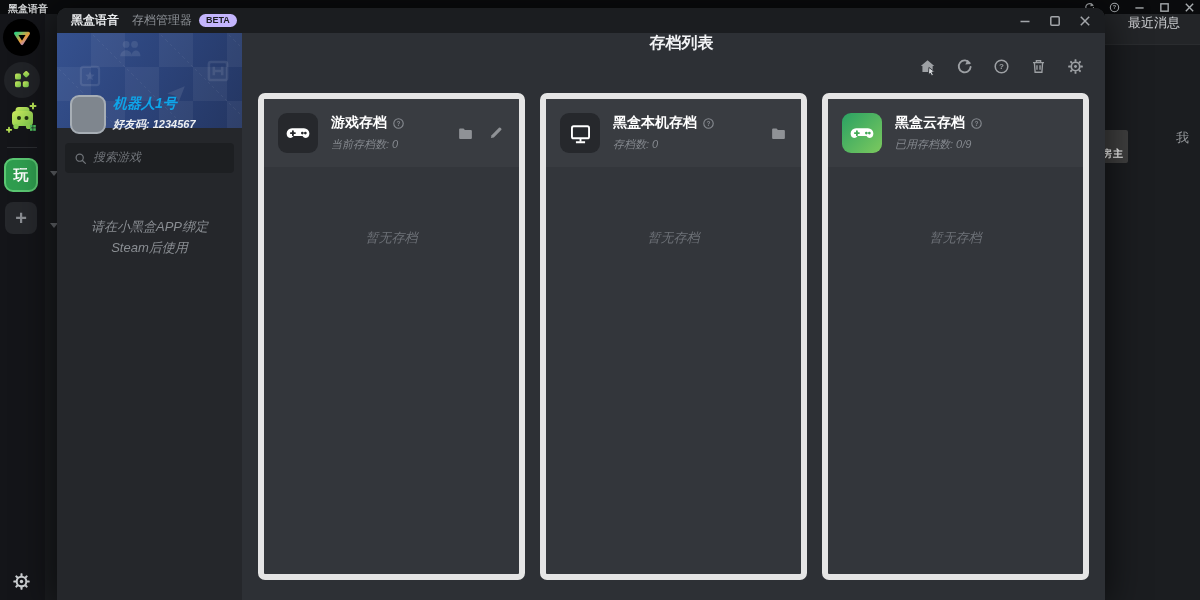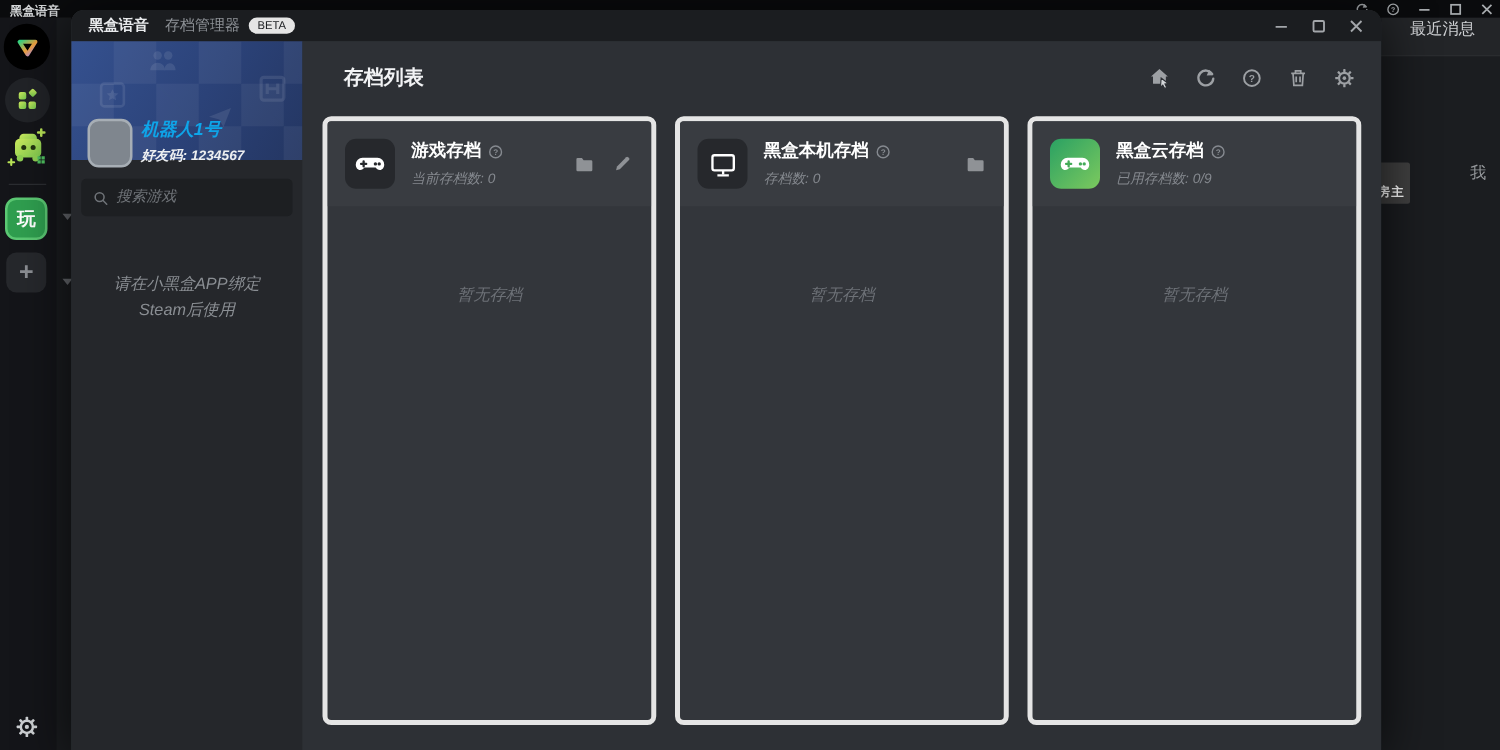--- a/index.html
+++ b/index.html
@@ -30,21 +30,21 @@
   .right-panel { position:absolute; left:1105px; top:14px; width:95px; height:586px; background:#1b1d20; z-index:1; }
   .right-header { height:31px; background:#232528; display:flex; align-items:flex-start; padding-left:23px; font-size:13px; color:#cfd1d4; border-bottom:1px solid #2a2c2f; }
   .owner-badge { position:absolute; left:-7px; top:116px; background:#404040; color:#fff; font-size:10px; font-weight:bold; padding:17px 4px 2px; border-radius:2px; letter-spacing:1px; }
   .me-label { position:absolute; left:71px; top:115px; font-size:13px; color:#95989b; }
 
   
   .window { position:absolute; left:57px; top:8px; width:1048px; height:592px; background:#2d3035; border-radius:10px 10px 0 0; box-shadow:0 6px 42px rgba(0,0,0,.7); z-index:5; overflow:hidden; }
   .win-titlebar { height:25px; background:#1b1d20; display:flex; align-items:center; padding:0 14px; }
   .win-title-app { font-size:12px; font-weight:bold; color:#e8eaec; }
   .win-title-page { font-size:12px; color:#8d9196; margin-left:13px; }
-  .beta { background:#e5e5e5; color:#1b1d20; font-size:9px; font-weight:normal; padding:1px 7px 2px; border-radius:8px; margin-left:7px; }
+  .beta { background:#c4b5fd; color:#1b1d20; font-size:9px; font-weight:bold; padding:1px 7px 2px; border-radius:8px; margin-left:7px; }
   .win-controls { margin-left:auto; display:flex; gap:17px; align-items:center; color:#a3a6aa; }
   .win-controls .ctl { width:13px; height:13px; display:flex; align-items:center; justify-content:center; cursor:pointer; }
 
   
   .win-left { position:absolute; left:0; top:25px; width:185px; bottom:0; background:#25272b; }
   .banner { position:absolute; left:0; top:0; width:185px; height:95px; background:linear-gradient(120deg,#35518f 0%, #2b4278 55%, #243662 100%); overflow:hidden; }
   .banner-pattern { position:absolute; inset:0;
     background:
       linear-gradient(45deg, rgba(255,255,255,.05) 25%, transparent 25%, transparent 75%, rgba(255,255,255,.05) 75%),
       linear-gradient(45deg, rgba(255,255,255,.05) 25%, transparent 25%, transparent 75%, rgba(255,255,255,.05) 75%);
@@ -54,27 +54,27 @@
   .profile-name { position:absolute; left:56px; top:62px; font-size:14px; font-weight:bold; font-style:italic; color:#0ea5e9; z-index:3; }
   .profile-code { position:absolute; left:56px; top:84px; font-size:11px; font-weight:bold; font-style:italic; color:#eceef0; z-index:3; }
   .search { position:absolute; left:8px; top:110px; width:169px; height:30px; background:#1d1f22; border-radius:4px; display:flex; align-items:center; padding:0 9px; gap:6px; }
   .search svg { flex:none; color:#6f7378; }
   .search input { background:transparent; border:none; outline:none; width:100%; font-size:12px; font-style:italic; color:#5eead4; font-family:Liberation Mono, monospace; }
   .search input::placeholder { color:#6f7378; }
   .bind-hint { position:absolute; left:0; top:183px; width:185px; text-align:center; font-size:13px; font-style:italic; color:#8a8e93; line-height:21px; }
 
   
   .win-content { position:absolute; left:185px; top:25px; right:0; bottom:0; background:#2d3035; }
-  .content-header { height:58px; display:flex; align-items:center; padding:0 17px 0 33px; }
+  .content-header { height:58px; display:flex; align-items:center; padding:0 17px 0 33px;flex-direction:column; }
   .content-title { font-size:16px; font-weight:bold; color:#f2f3f5; }
   .toolbar { margin-left:auto; display:flex; gap:12px; align-items:center; }
   .tool-btn { width:25px; height:25px; display:flex; align-items:center; justify-content:center; color:#9da0a4; cursor:pointer; border-radius:4px; }
 
   .cards { display:flex; gap:15px; padding:2px 16px 0; }
-  .card { width:267px; height:487px; border-radius:7px; background:#33363b; border:4px solid #e5e5e5; overflow:hidden; }
+  .card { width:267px; height:487px; border-radius:7px; background:#33363b; border:6px solid #e5e5e5; overflow:hidden; }
   .card-header { height:68px; background:#393c41; display:flex; align-items:center; padding:0 14px; }
   .tile { width:40px; height:40px; border-radius:9px; display:flex; align-items:center; justify-content:center; flex:none; }
   .tile-dark { background:#26282c; }
   .tile-green { background:linear-gradient(135deg,#2aa163 0%,#7cc95e 100%); }
   .tile-dark .pad-plus { stroke:#26282c; } .tile-dark .pad-dot { fill:#26282c; }
   .tile-green .pad-plus { stroke:#43ab58; } .tile-green .pad-dot { fill:#43ab58; }
   .card-titles { margin-left:13px; }
   .card-title-row { display:flex; align-items:center; gap:5px; }
   .card-title { font-size:14px; font-weight:bold; color:#ffffff; }
   .info-ic { color:#85898f; display:flex; }

